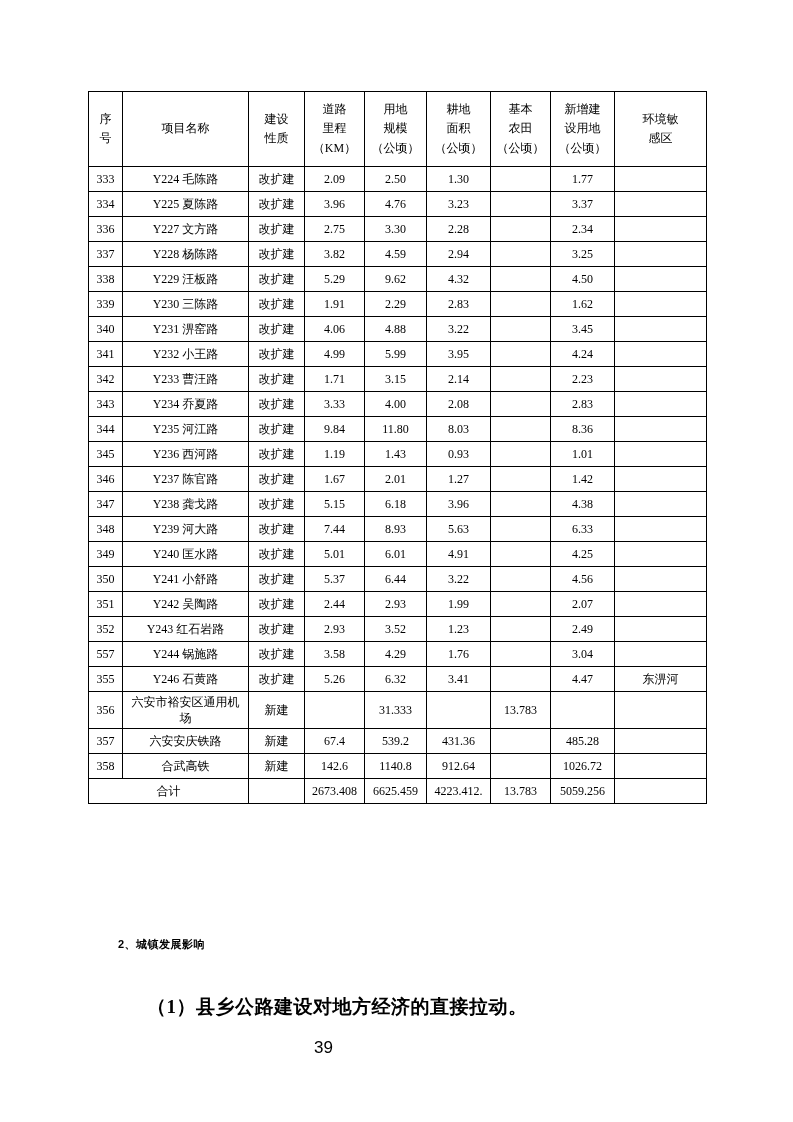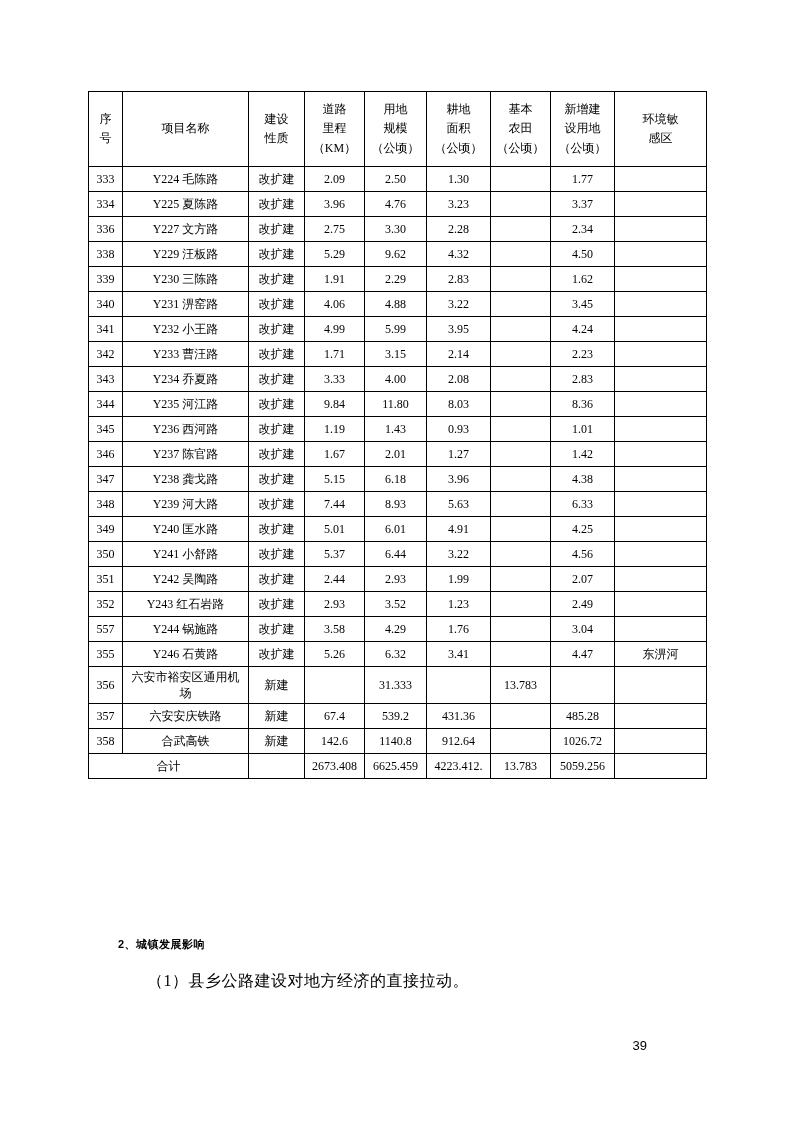--- a/index.html
+++ b/index.html
@@ -49,32 +49,33 @@
     left: 118px;
     top: 937px;
     font-family: "Liberation Sans", "DejaVu Sans", sans-serif;
     font-weight: bold;
     font-size: 11px;
     letter-spacing: 0.5px;
   }
   .section-paragraph {
     position: absolute;
     left: 147px;
-    top: 971px;
-    font-size: 16px;
+    top: 994px;
+    font-size: 19px;
     letter-spacing: 0.5px;
+    font-weight: bold;
   }
   .page-number {
     position: absolute;
     left: 0;
     top: 1038px;
     width: 647px;
-    text-align: right;
+    text-align: center;
     font-family: "Liberation Sans", "DejaVu Sans", sans-serif;
-    font-size: 13px;
+    font-size: 17px;
   }
 </style>
 </head>
 <body>
 
 <div class="page">
 
   <table class="road-table">
     <colgroup id="table-colgroup">
         <col style="width: 34px;">
@@ -141,20 +142,31 @@
           <td>Y227 文方路</td>
           <td>改扩建</td>
           <td>2.75</td>
           <td>3.30</td>
           <td>2.28</td>
           <td></td>
           <td>2.34</td>
           <td></td>
         </tr>
         <tr>
+          <td>337</td>
+          <td>Y228 杨陈路</td>
+          <td>改扩建</td>
+          <td>3.82</td>
+          <td>4.59</td>
+          <td>2.94</td>
+          <td></td>
+          <td>3.25</td>
+          <td></td>
+        </tr>
+        <tr>
           <td>338</td>
           <td>Y229 汪板路</td>
           <td>改扩建</td>
           <td>5.29</td>
           <td>9.62</td>
           <td>4.32</td>
           <td></td>
           <td>4.50</td>
           <td></td>
         </tr>

